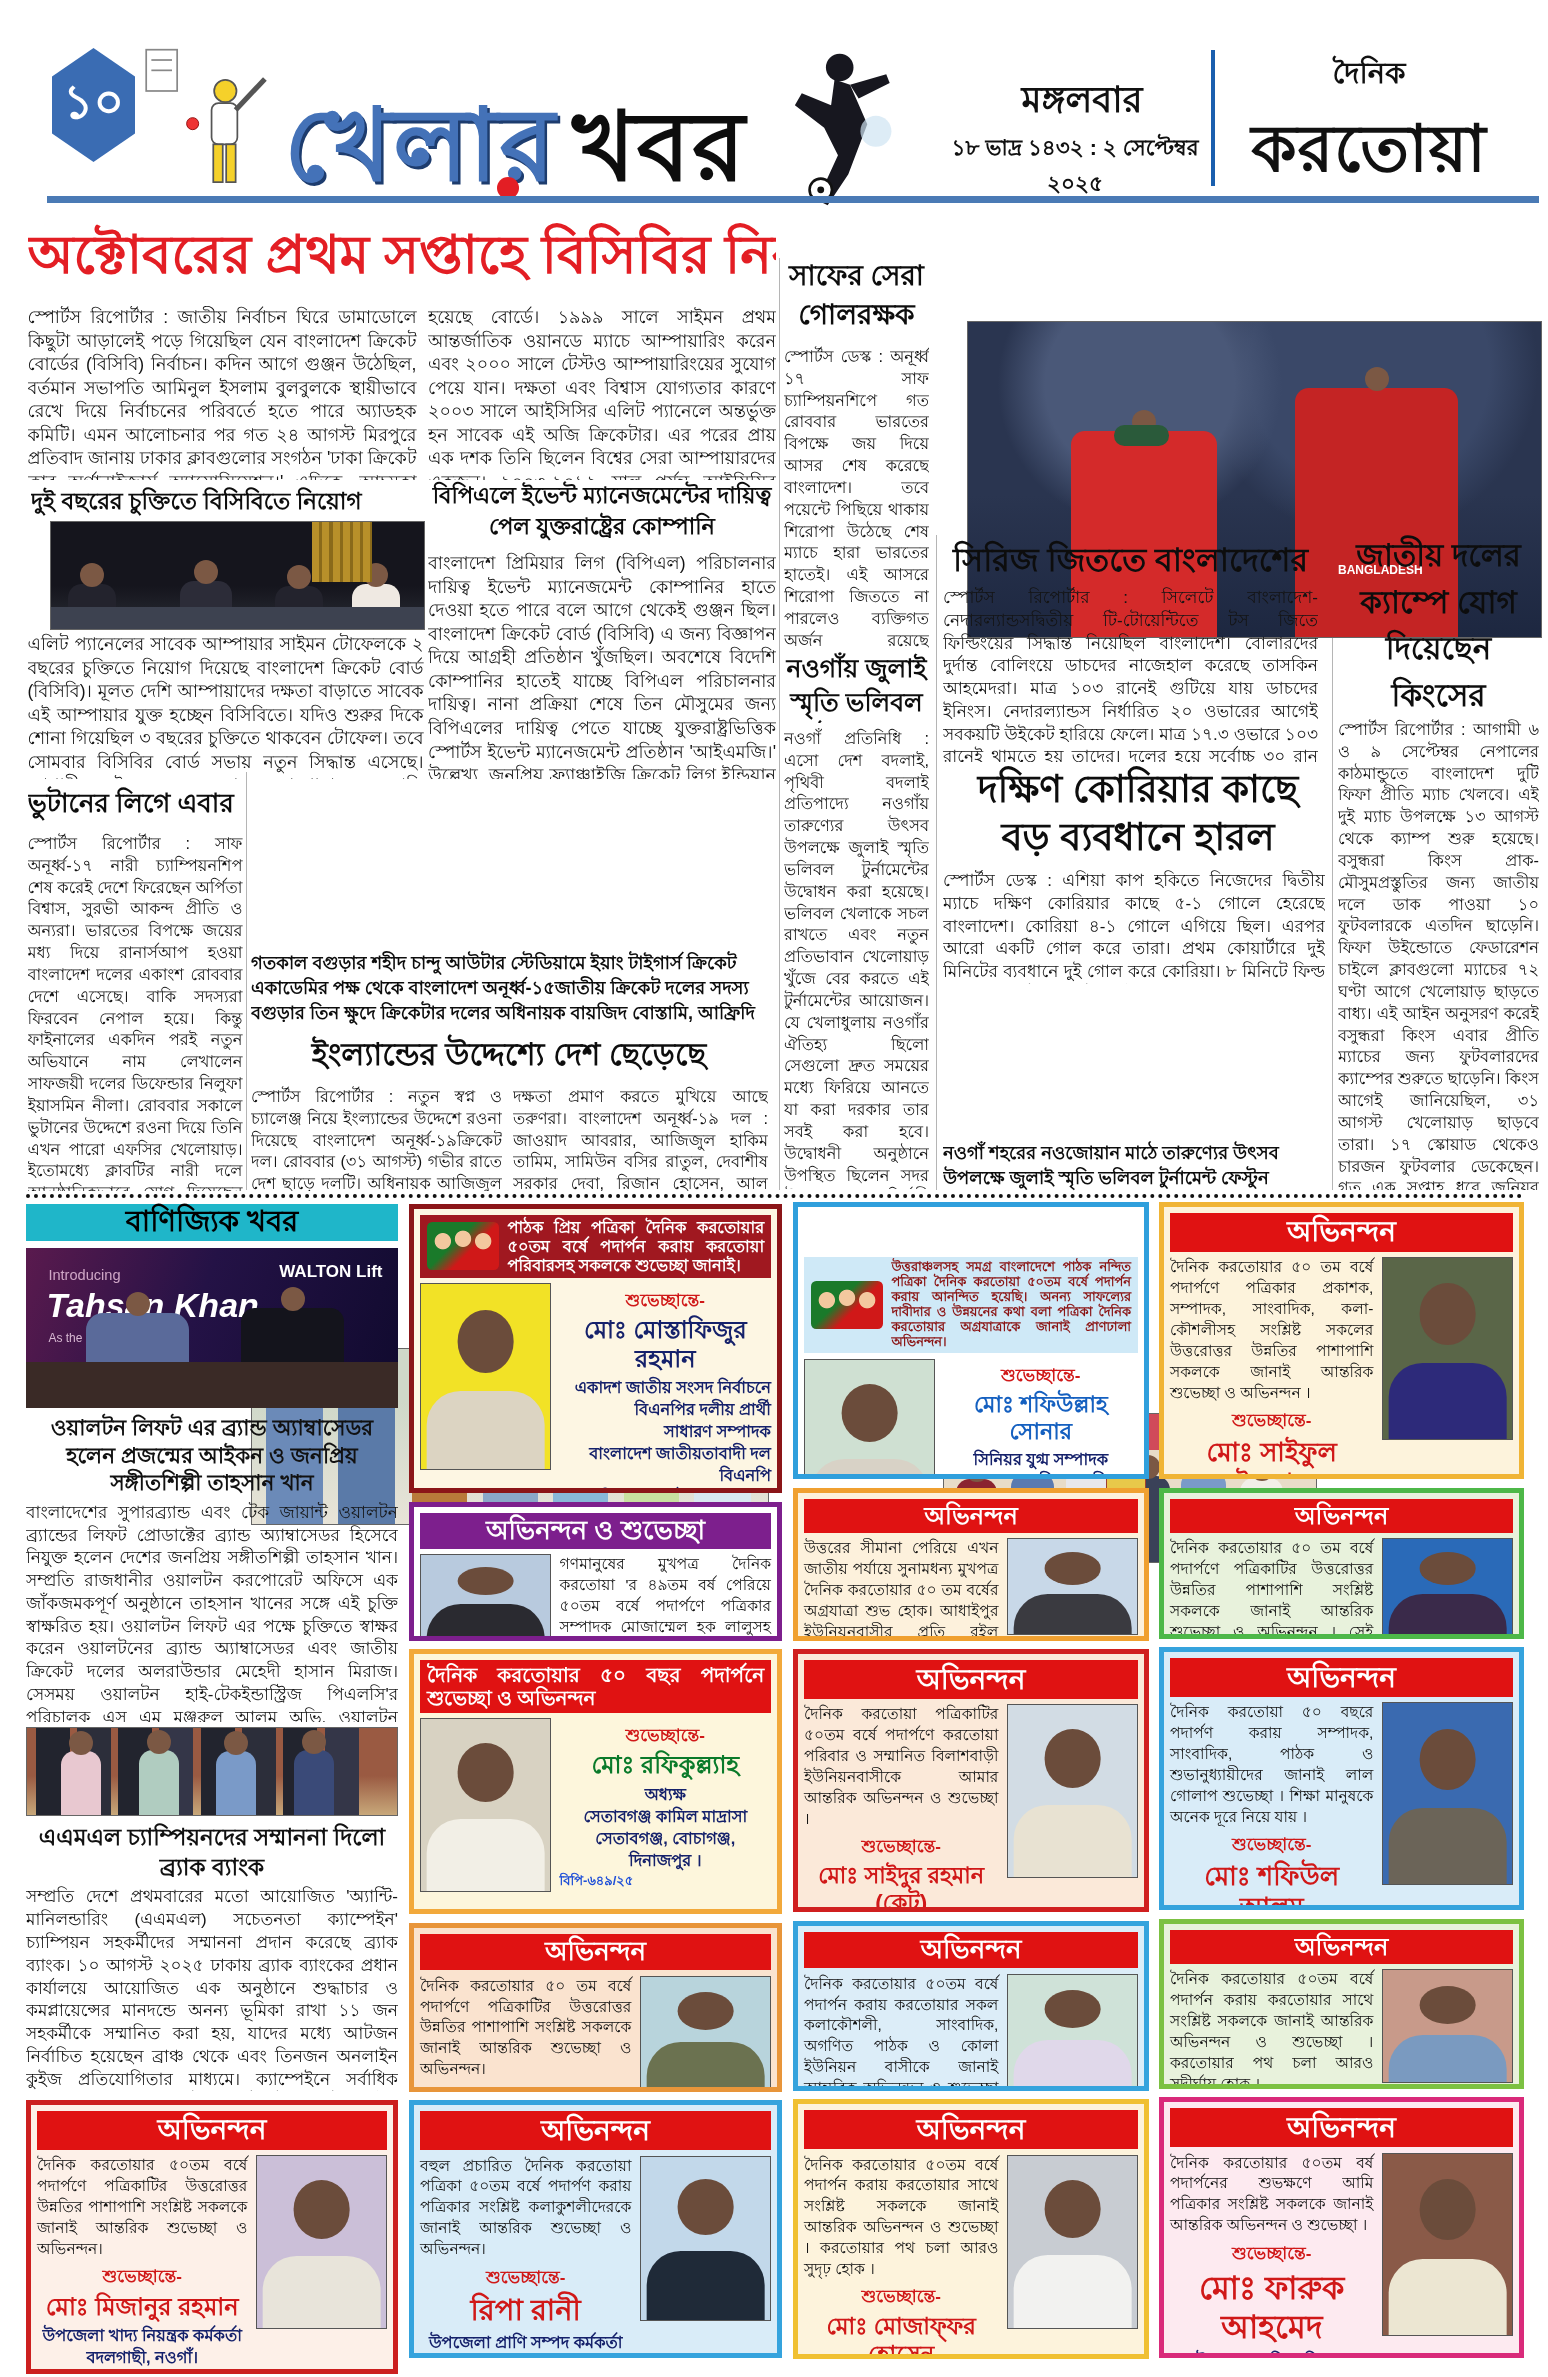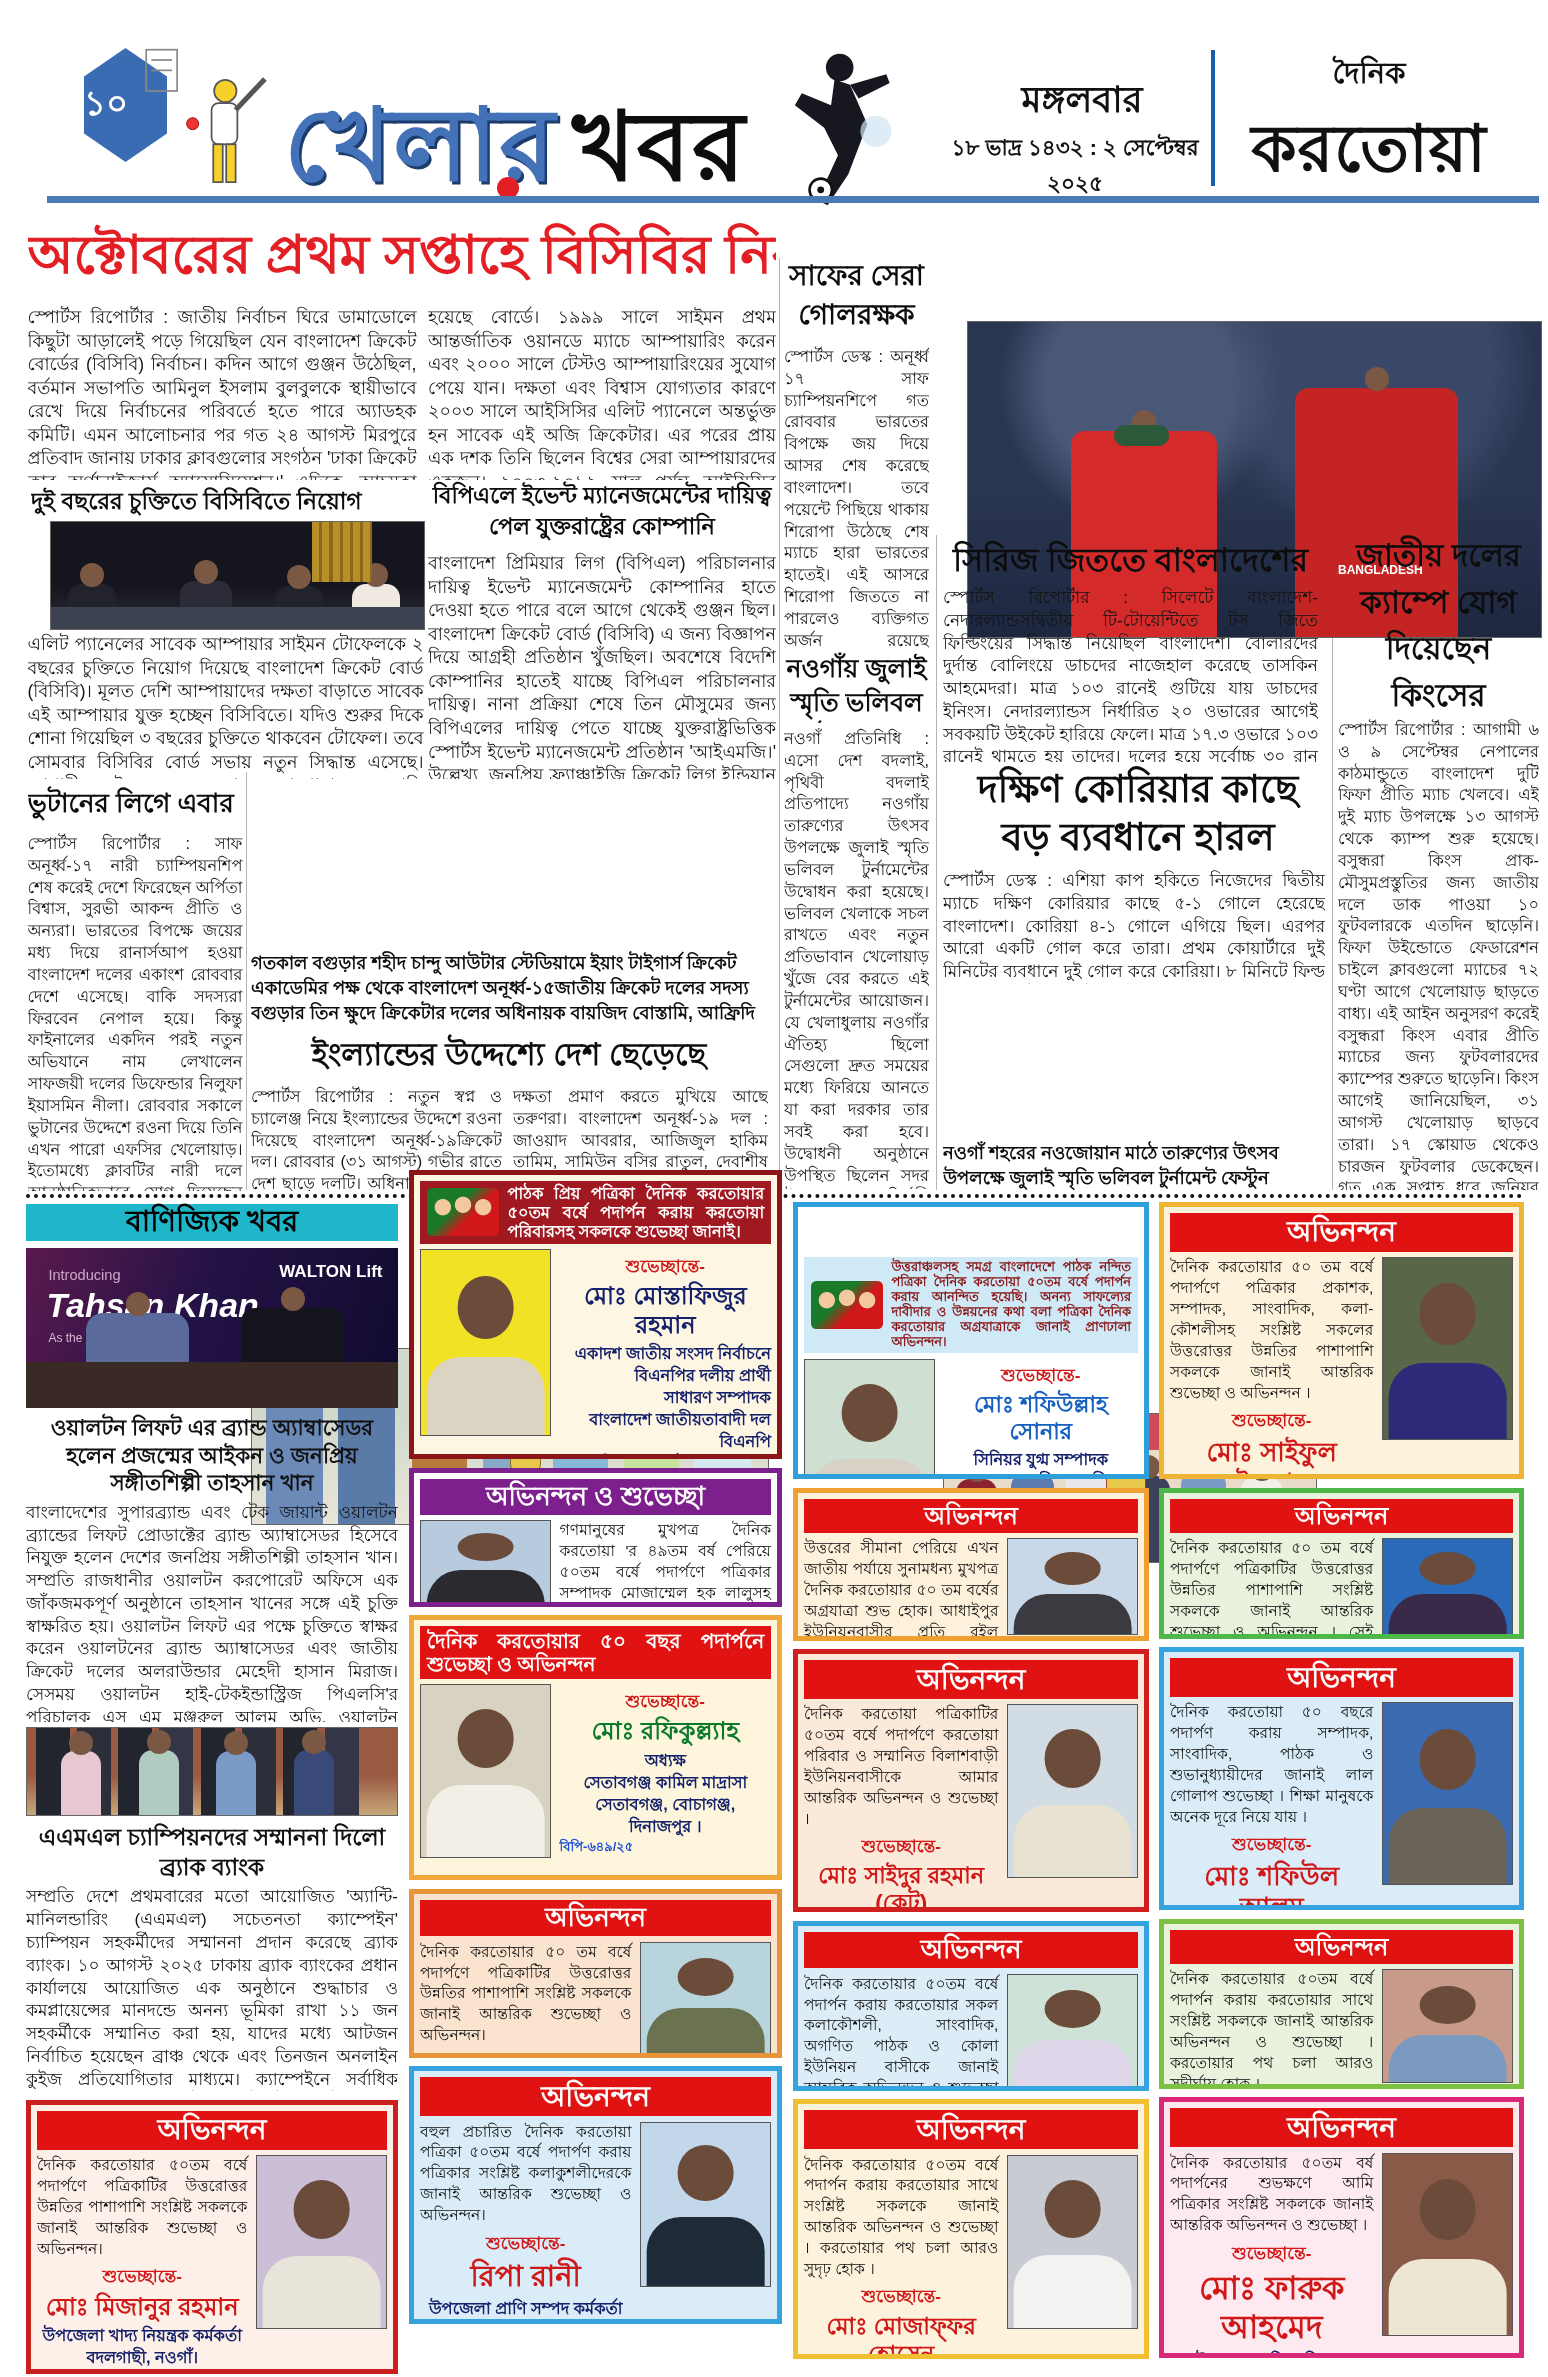--- a/index.html
+++ b/index.html
@@ -5,21 +5,21 @@
   html,body{margin:0;padding:0;background:#fff;}
   .page{position:relative;width:1548px;height:2377px;background:#fff;overflow:hidden;
         font-family:"Liberation Sans","DejaVu Sans",sans-serif;color:#111;}
   .abs{position:absolute;}
   .jt{text-align:justify;overflow:hidden;line-height:1.34;font-size:17.6px;color:#141414;}
   .hl{font-weight:800;color:#0d0d0d;overflow:hidden;}
   .vrule{width:0.9px;background:#b5b5b5;}
   
   .hexagon{left:52px;top:48px;width:83px;height:114px;background:#3a6cb3;
            clip-path:polygon(50% 0,100% 25%,100% 75%,50% 100%,0 75%,0 25%);
-           display:flex;align-items:center;justify-content:flex-start;color:#fff;font-size:34px;font-weight:800;margin-left:32px;}
+           display:flex;align-items:center;justify-content:center;color:#fff;font-size:47px;font-weight:800;}
   .mast-title{left:284px;top:67px;white-space:nowrap;font-weight:800;letter-spacing:1.7px;}
   .t-blue{font-size:101px;color:#4472b8;text-shadow:2.6px 2.6px 0 #1d3c6e;}
   .t-black{font-size:96px;color:#0d0d0d;margin-left:15.5px;}
   .red-ball{position:absolute;left:213px;top:110px;width:22.4px;height:22.4px;border-radius:50%;background:#e31e24;}
   .weekday{left:970px;top:72px;width:224px;text-align:center;font-size:36px;font-weight:800;}
   .dateline{left:946px;top:131px;width:258px;text-align:center;font-size:21.5px;font-weight:700;}
   .mast-vline{left:1211px;top:50px;width:4.3px;height:136px;background:#1a5fae;}
   .brand{left:1227px;top:50px;width:284px;text-align:center;}
   .brand-top{font-size:29px;font-weight:800;}
   .brand-main{font-size:65px;font-weight:800;letter-spacing:0.9px;}
@@ -262,21 +262,21 @@
                 <div>বদলগাছী, নওগাঁ।</div>
               </div>
         <div class="ad-bp">বিপি-৬৭১/২৫</div>
       </div>
       <div class="ad-photo portrait" style="background: rgb(203, 191, 216); --shirt: #e8e4da; height: 172px;"></div>
     </div>
   </div>
       </div>
   </div>
 
-  <div id="col2-ads" class="abs adcol" style="left:409px;top:1170px;width:373px">
+  <div id="col2-ads" class="abs adcol" style="left:409px;top:1204px;width:373px">
       <div class="ad" style="border-color: rgb(139, 21, 24); background: rgb(253, 246, 227);">
     <div class="ad-band" style="background: rgb(160, 24, 32); color: rgb(255, 255, 255); font-size: 16.3px; text-align: justify;">
       <span class="fam" style="display: block;"></span>
       <span class="ad-band-text">পাঠক প্রিয় পত্রিকা দৈনিক করতোয়ার ৫০তম বর্ষে পদার্পন করায় করতোয়া পরিবারসহ সকলকে শুভেচ্ছা জানাই।</span>
     </div>
     <div class="ad-main">
       <div class="ad-text">
 
         <div class="ad-salute">শুভেচ্ছান্তে-</div>
         <div class="ad-name" style="color: rgb(21, 33, 107);">মোঃ মোস্তাফিজুর রহমান</div>

